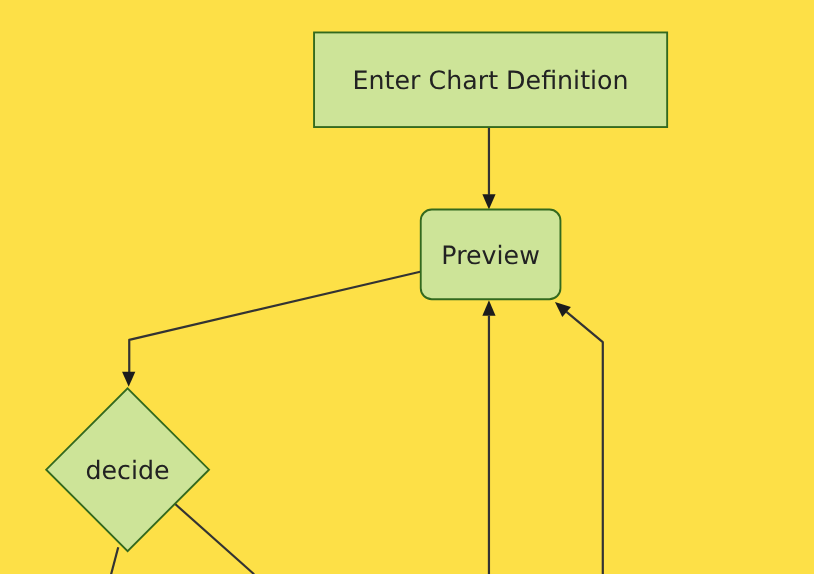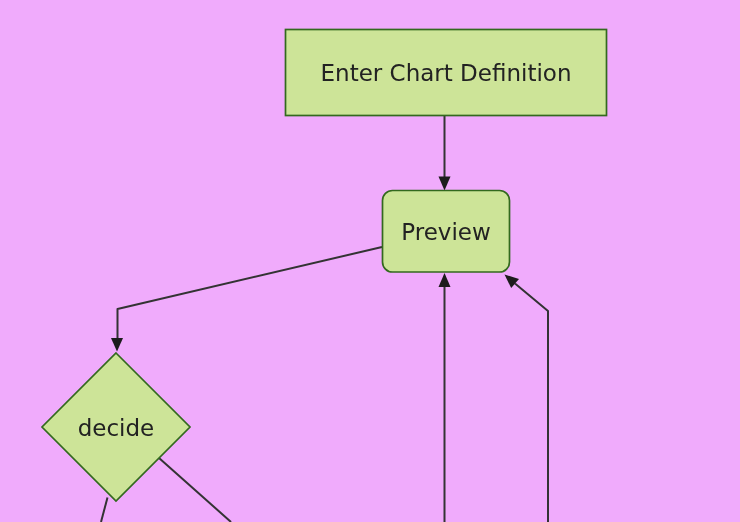--- a/index.html
+++ b/index.html
@@ -5,21 +5,21 @@
   html, body {
     margin: 0;
     padding: 0;
     background: #ffffff;
     font-family: "DejaVu Sans", "Liberation Sans", sans-serif;
   }
   .canvas {
     position: relative;
     width: 740px;
     height: 522px;
-    background: #f0abfc;
+    background: #fde047;
     overflow: hidden;
   }
   svg.flowchart {
     position: absolute;
     left: 0;
     top: 0;
     width: 740px;
     height: 522px;
     display: block;
   }

